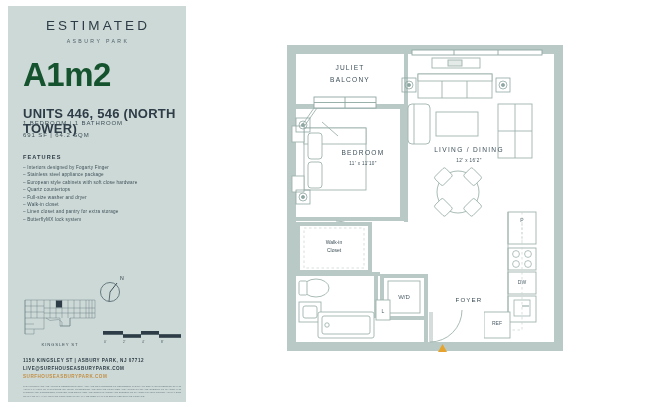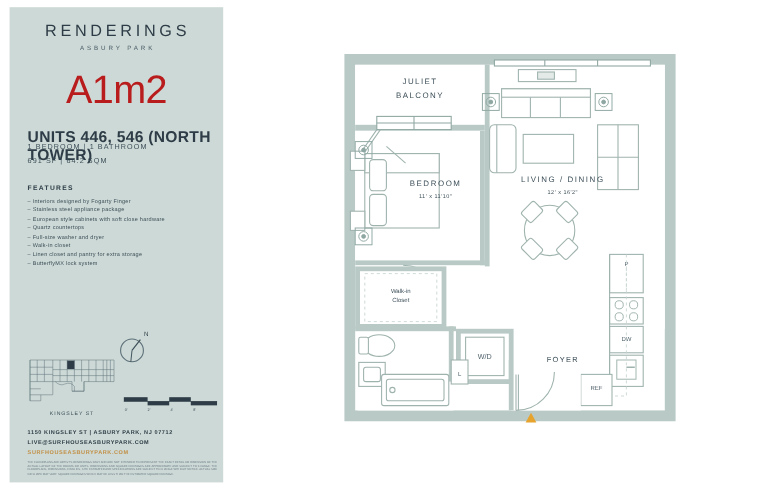--- a/index.html
+++ b/index.html
@@ -6,21 +6,21 @@
   body{width:650px;height:408px;overflow:hidden;font-family:"Liberation Sans",sans-serif;}
   #root{position:relative;width:650px;height:408px;background:#ffffff;}
 
   
   #infoPanel{position:absolute;left:8px;top:6px;width:178px;height:396px;background:#cdd9d6;}
 
   .brand{position:absolute;left:15px;top:12px;width:150px;text-align:center;}
   .brand .name{font-size:13.5px;letter-spacing:3.1px;color:#2d3c46;font-weight:400;}
   .brand .sub{font-size:5.2px;letter-spacing:2.4px;color:#4e606a;margin-top:5px;}
 
-  .planCode{position:absolute;left:15px;top:52px;font-size:33px;line-height:33px;letter-spacing:-0.5px;color:#b91c1c;font-weight:400;margin-left:32px;}
+  .planCode{position:absolute;left:15px;top:52px;font-size:33px;line-height:33px;letter-spacing:-0.5px;color:#14532d;font-weight:700;}
 
   .unitLine{position:absolute;left:15px;top:100px;font-size:13px;font-weight:bold;letter-spacing:0.25px;color:#2d3c46;}
   .specLine1{position:absolute;left:15px;top:114px;font-size:6px;letter-spacing:0.9px;color:#3d4f59;}
   .specLine2{position:absolute;left:15px;top:126px;font-size:6px;letter-spacing:0.9px;color:#3d4f59;}
 
   .featHead{position:absolute;left:15px;top:148px;font-size:5.6px;font-weight:bold;letter-spacing:1.1px;color:#2d3c46;}
   .featList{position:absolute;left:15px;top:158px;width:155px;margin:0;padding:0;list-style:none;}
   .featList li{font-size:4.6px;letter-spacing:0.22px;color:#3d4f59;line-height:7.4px;white-space:nowrap;}
 
   
@@ -49,21 +49,21 @@
   #watermark{position:absolute;left:10px;top:385px;font-size:17px;font-weight:bold;letter-spacing:-0.5px;color:#2b2b2b;opacity:.82;font-family:"Liberation Sans",sans-serif;margin-top:43px;}
 </style>
 </head>
 <body>
 
 <div id="root">
 
   <div id="infoPanel">
 
     <div class="brand">
-      <div class="name">RENDERINGS</div>
+      <div class="name">ESTIMATED</div>
       <div class="sub">ASBURY PARK</div>
     </div>
 
     <div class="planCode">A1m2</div>
 
     <div class="unitLine">UNITS 446, 546 (NORTH TOWER)</div>
     <div class="specLine1">1 BEDROOM  |  1 BATHROOM</div>
     <div class="specLine2">691 SF  |  64.2 SQM</div>
 
     <div class="featHead">FEATURES</div>

